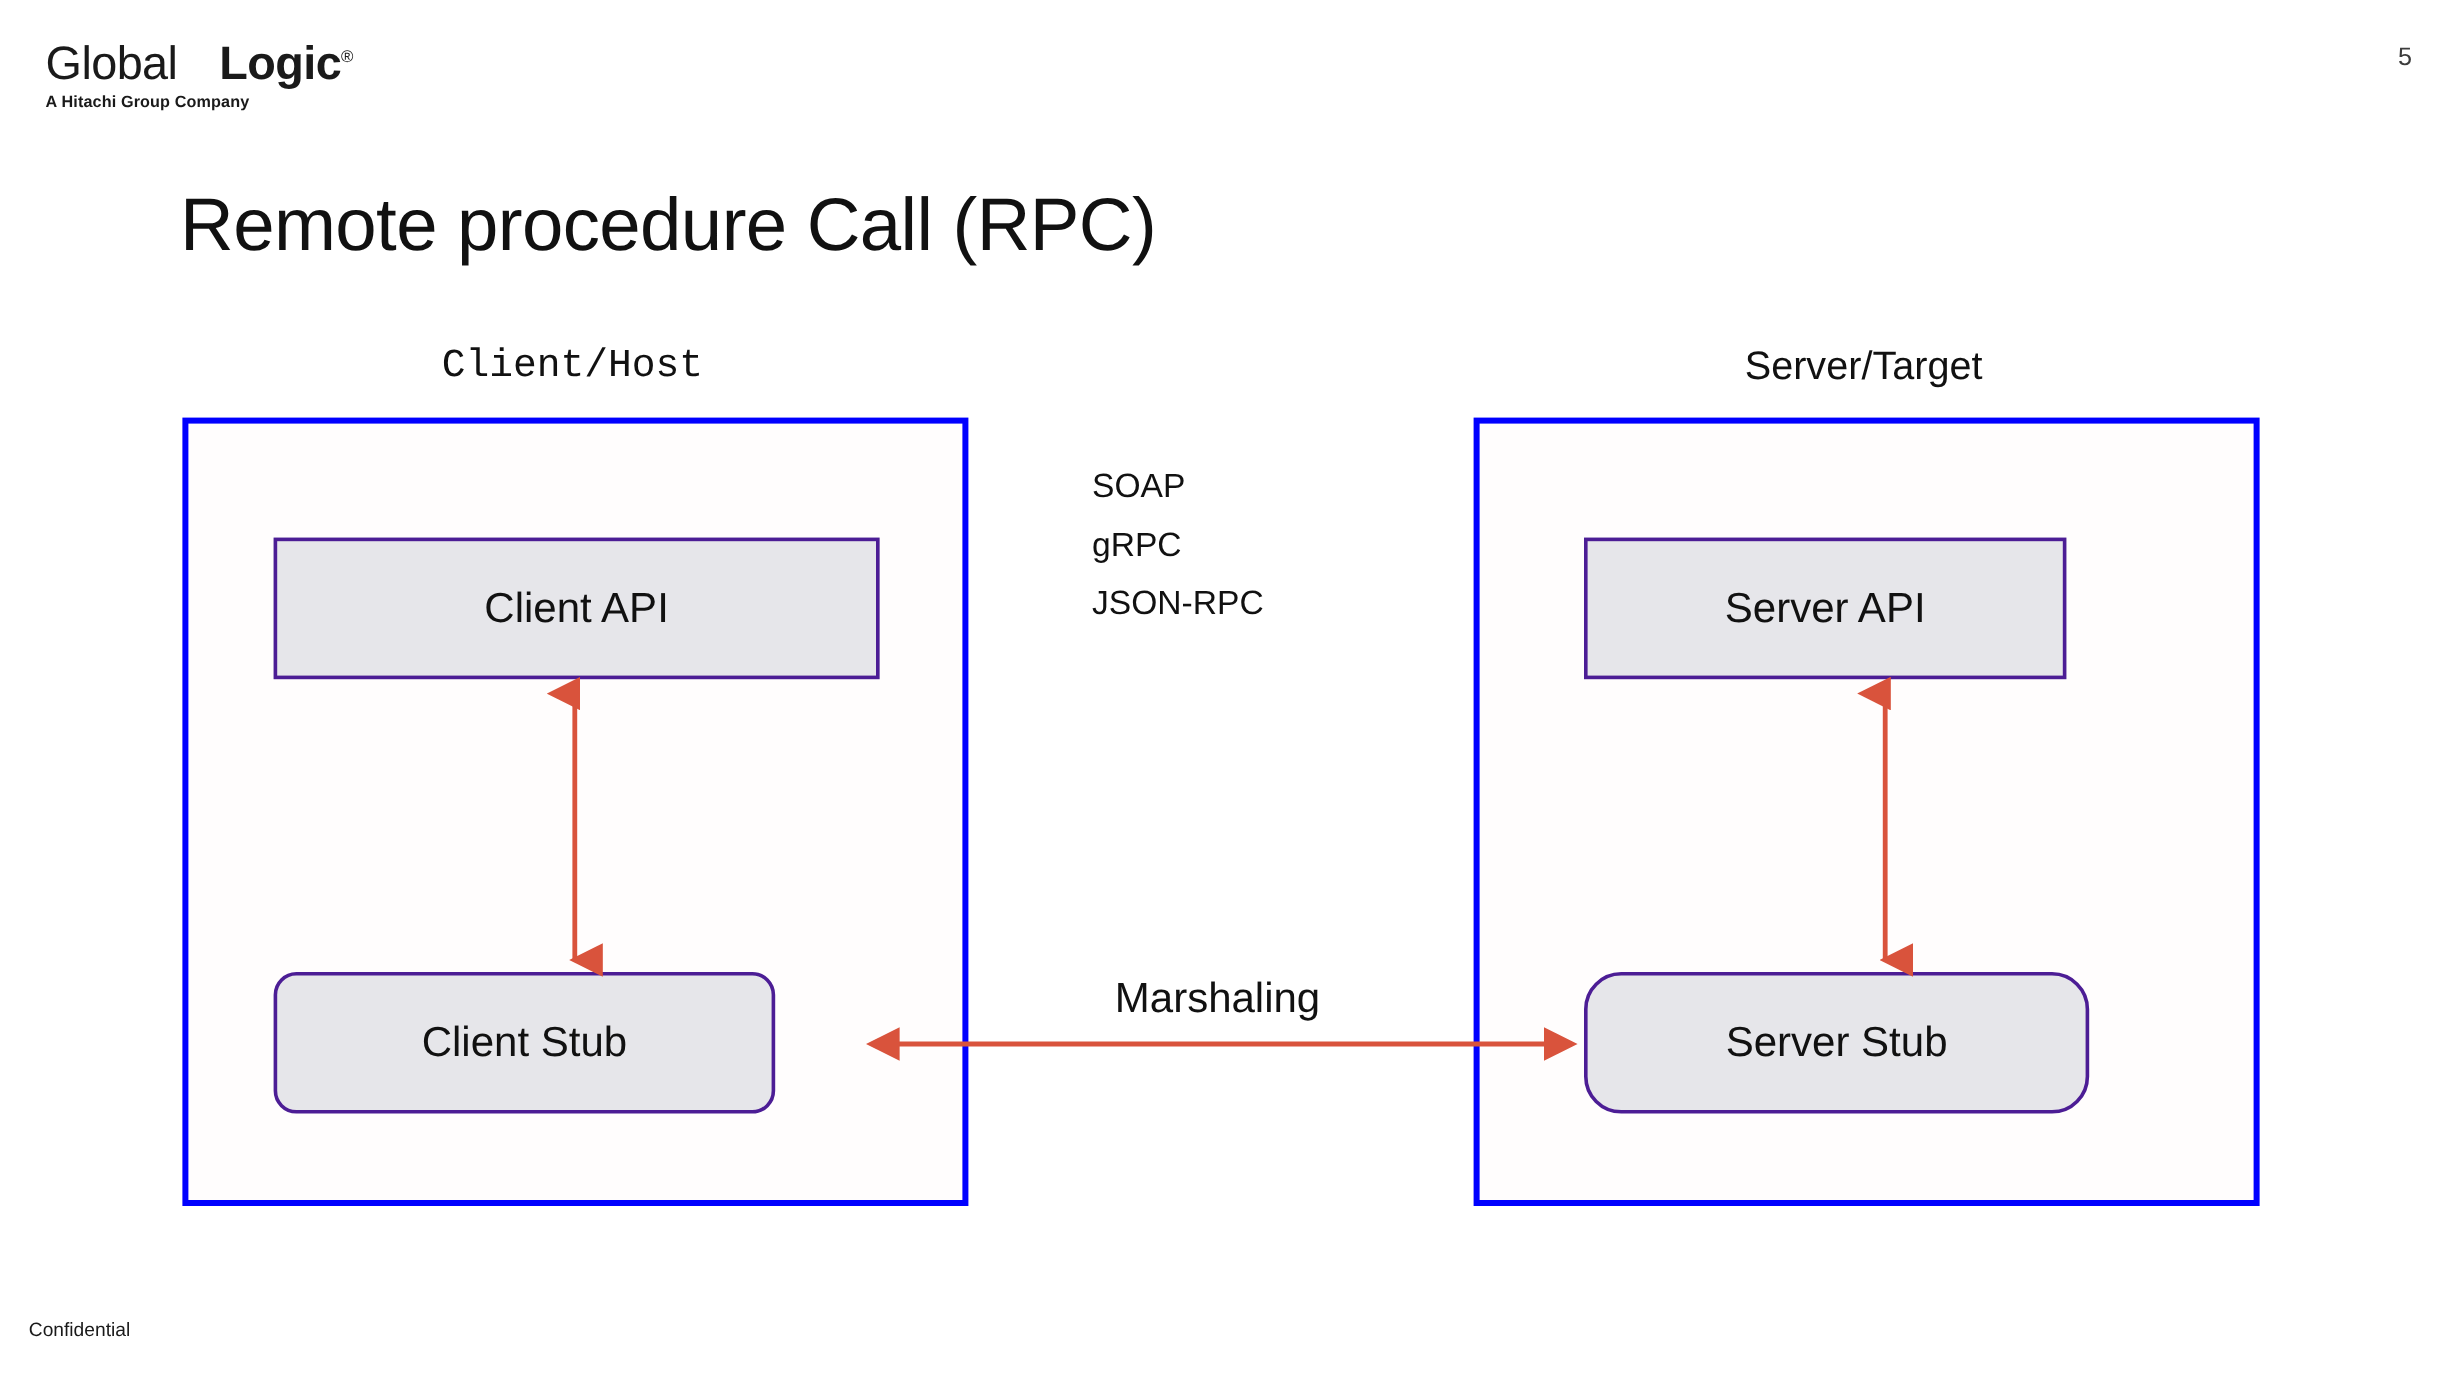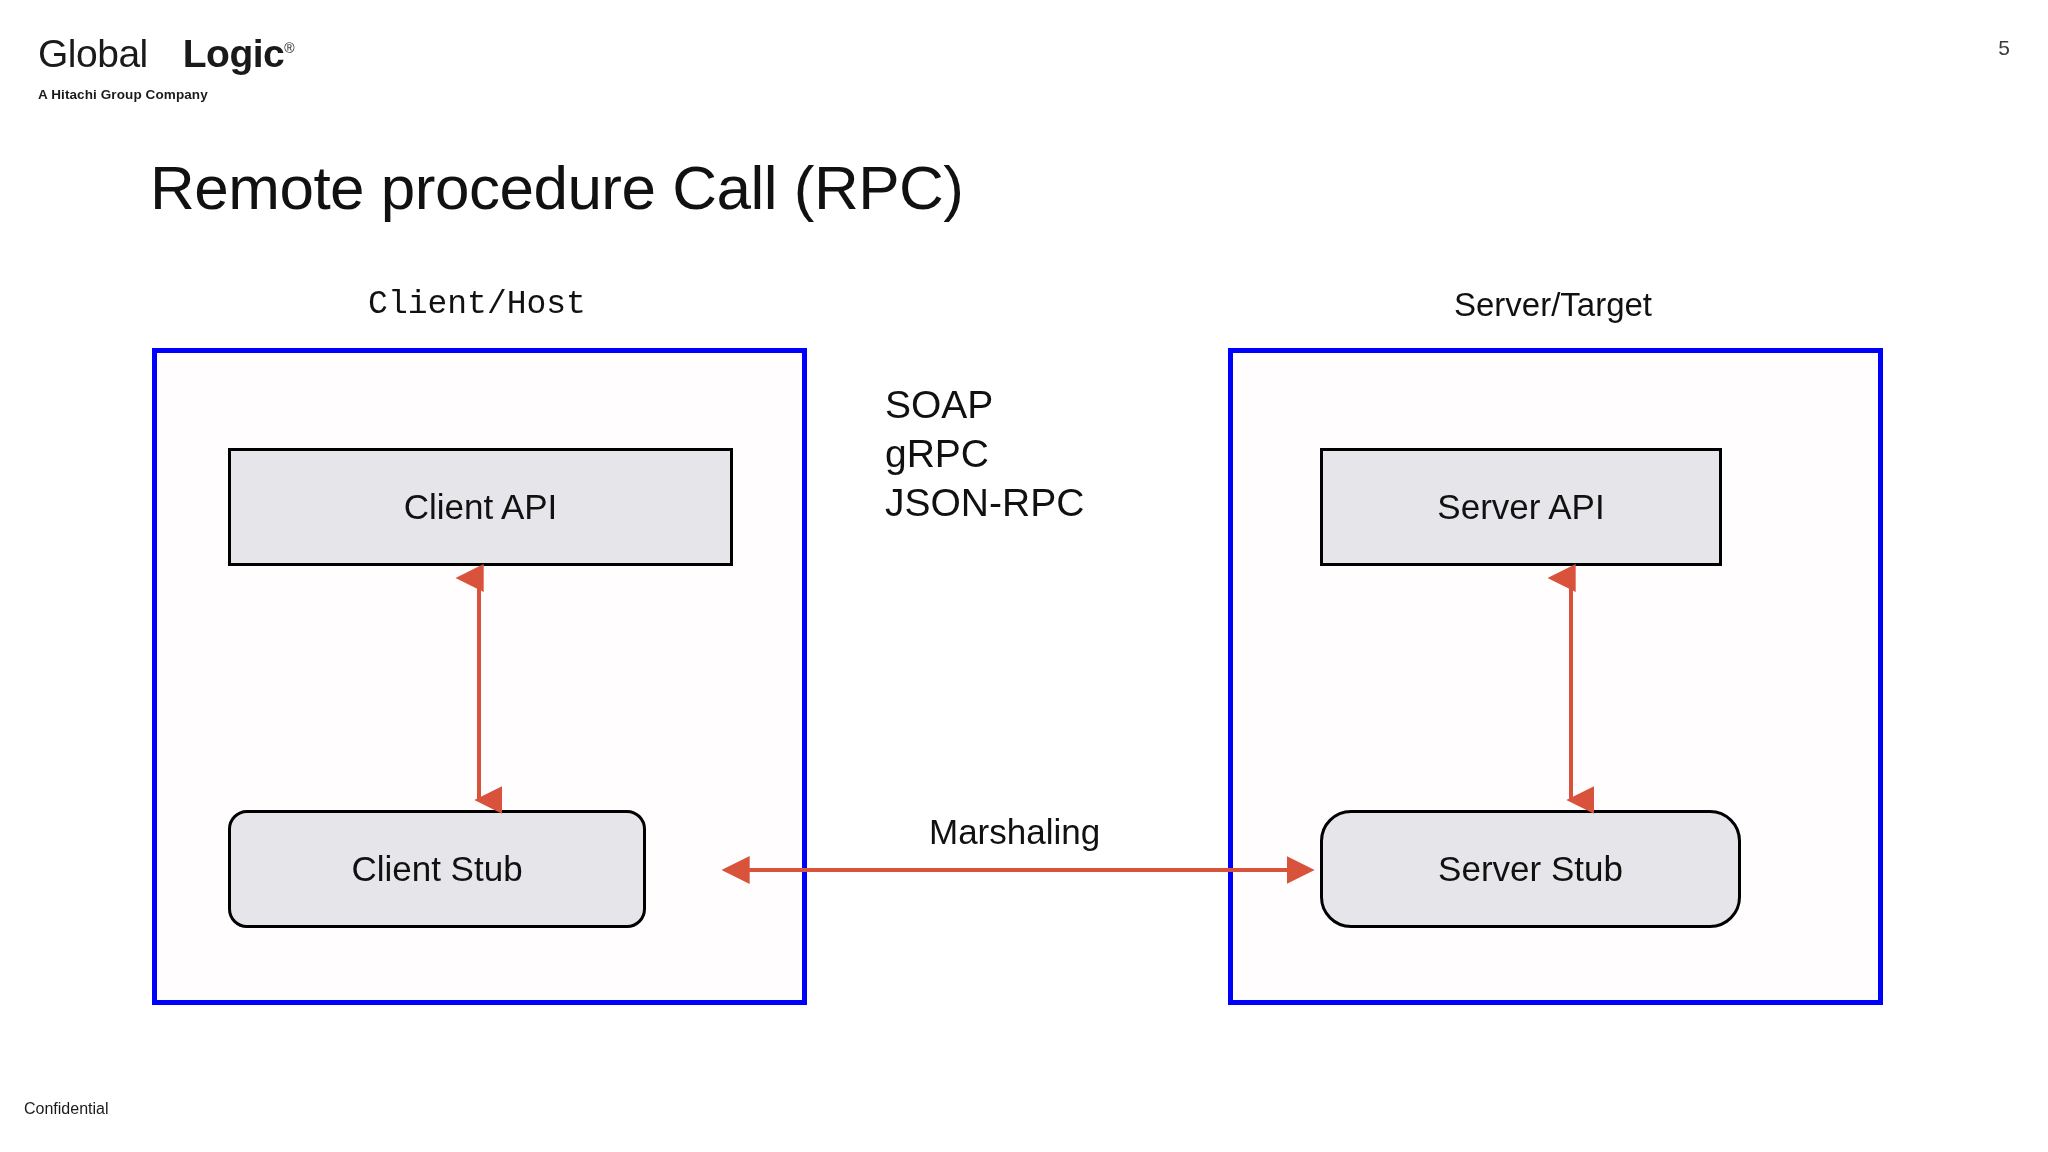--- a/index.html
+++ b/index.html
@@ -37,21 +37,21 @@
     white-space: nowrap;
   }
   .brand-wordmark .thin { font-weight: 400; }
   .brand-wordmark .bold { font-weight: 700; margin-left: 35px; }
   .brand-wordmark .reg {
     font-size: 14px;
     vertical-align: super;
     font-weight: 400;
   }
   .brand-tagline {
-    margin-top: 14px;
+    margin-top: 4px;
     font-size: 13.5px;
     font-weight: 700;
     letter-spacing: 0.1px;
     color: #1a1a1a;
     white-space: nowrap;
   }
 
   
   .page-number {
     position: absolute;
@@ -94,21 +94,21 @@
     background: #fffdfd;
     box-sizing: border-box;
   }
   .zone-box.client { left: 152px; width: 655px; }
   .zone-box.server { left: 1228px; width: 655px; }
 
   
   .component-box {
     position: absolute;
     height: 118px;
-    border: 3px solid #000000;
+    border: 3px solid #4c1d95;
     background: #e6e6ea;
     box-sizing: border-box;
     display: flex;
     align-items: center;
     justify-content: center;
   }
   .component-box .component-label {
     font-size: 35px;
     color: #111111;
     white-space: nowrap;
@@ -124,23 +124,23 @@
     left: 0;
     top: 0;
     width: 2048px;
     height: 1152px;
     pointer-events: none;
   }
 
   
   .protocol-list {
     position: absolute;
-    left: 885px;
+    left: 910px;
     top: 380px;
-    font-size: 39px;
+    font-size: 28px;
     line-height: 49px;
     color: #111111;
     white-space: nowrap;
   }
   .marshaling-label {
     position: absolute;
     left: 929px;
     top: 812px;
     font-size: 35px;
     color: #111111;

